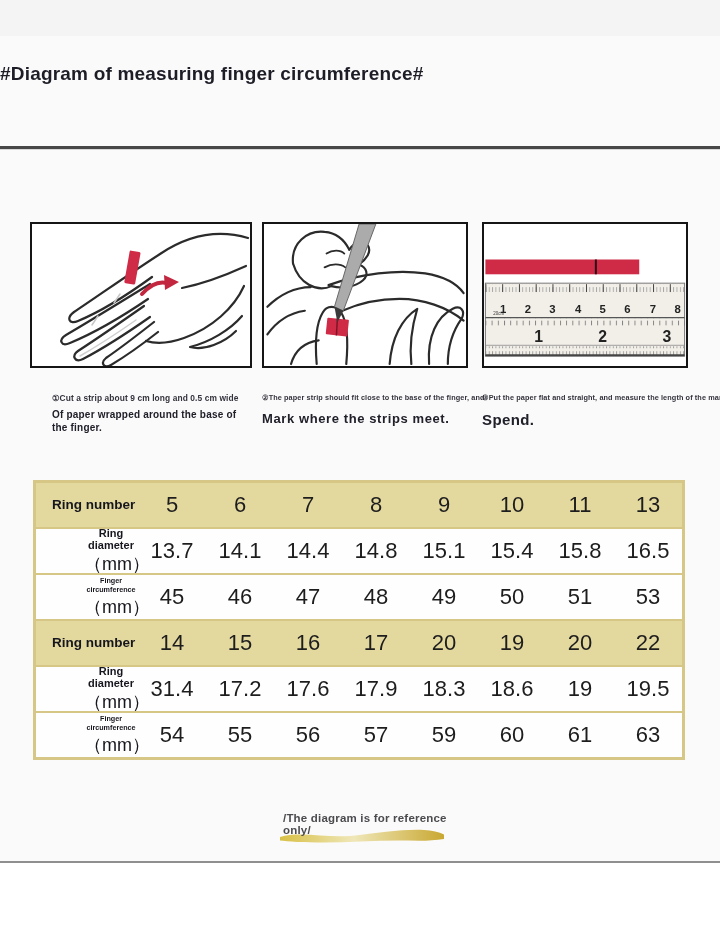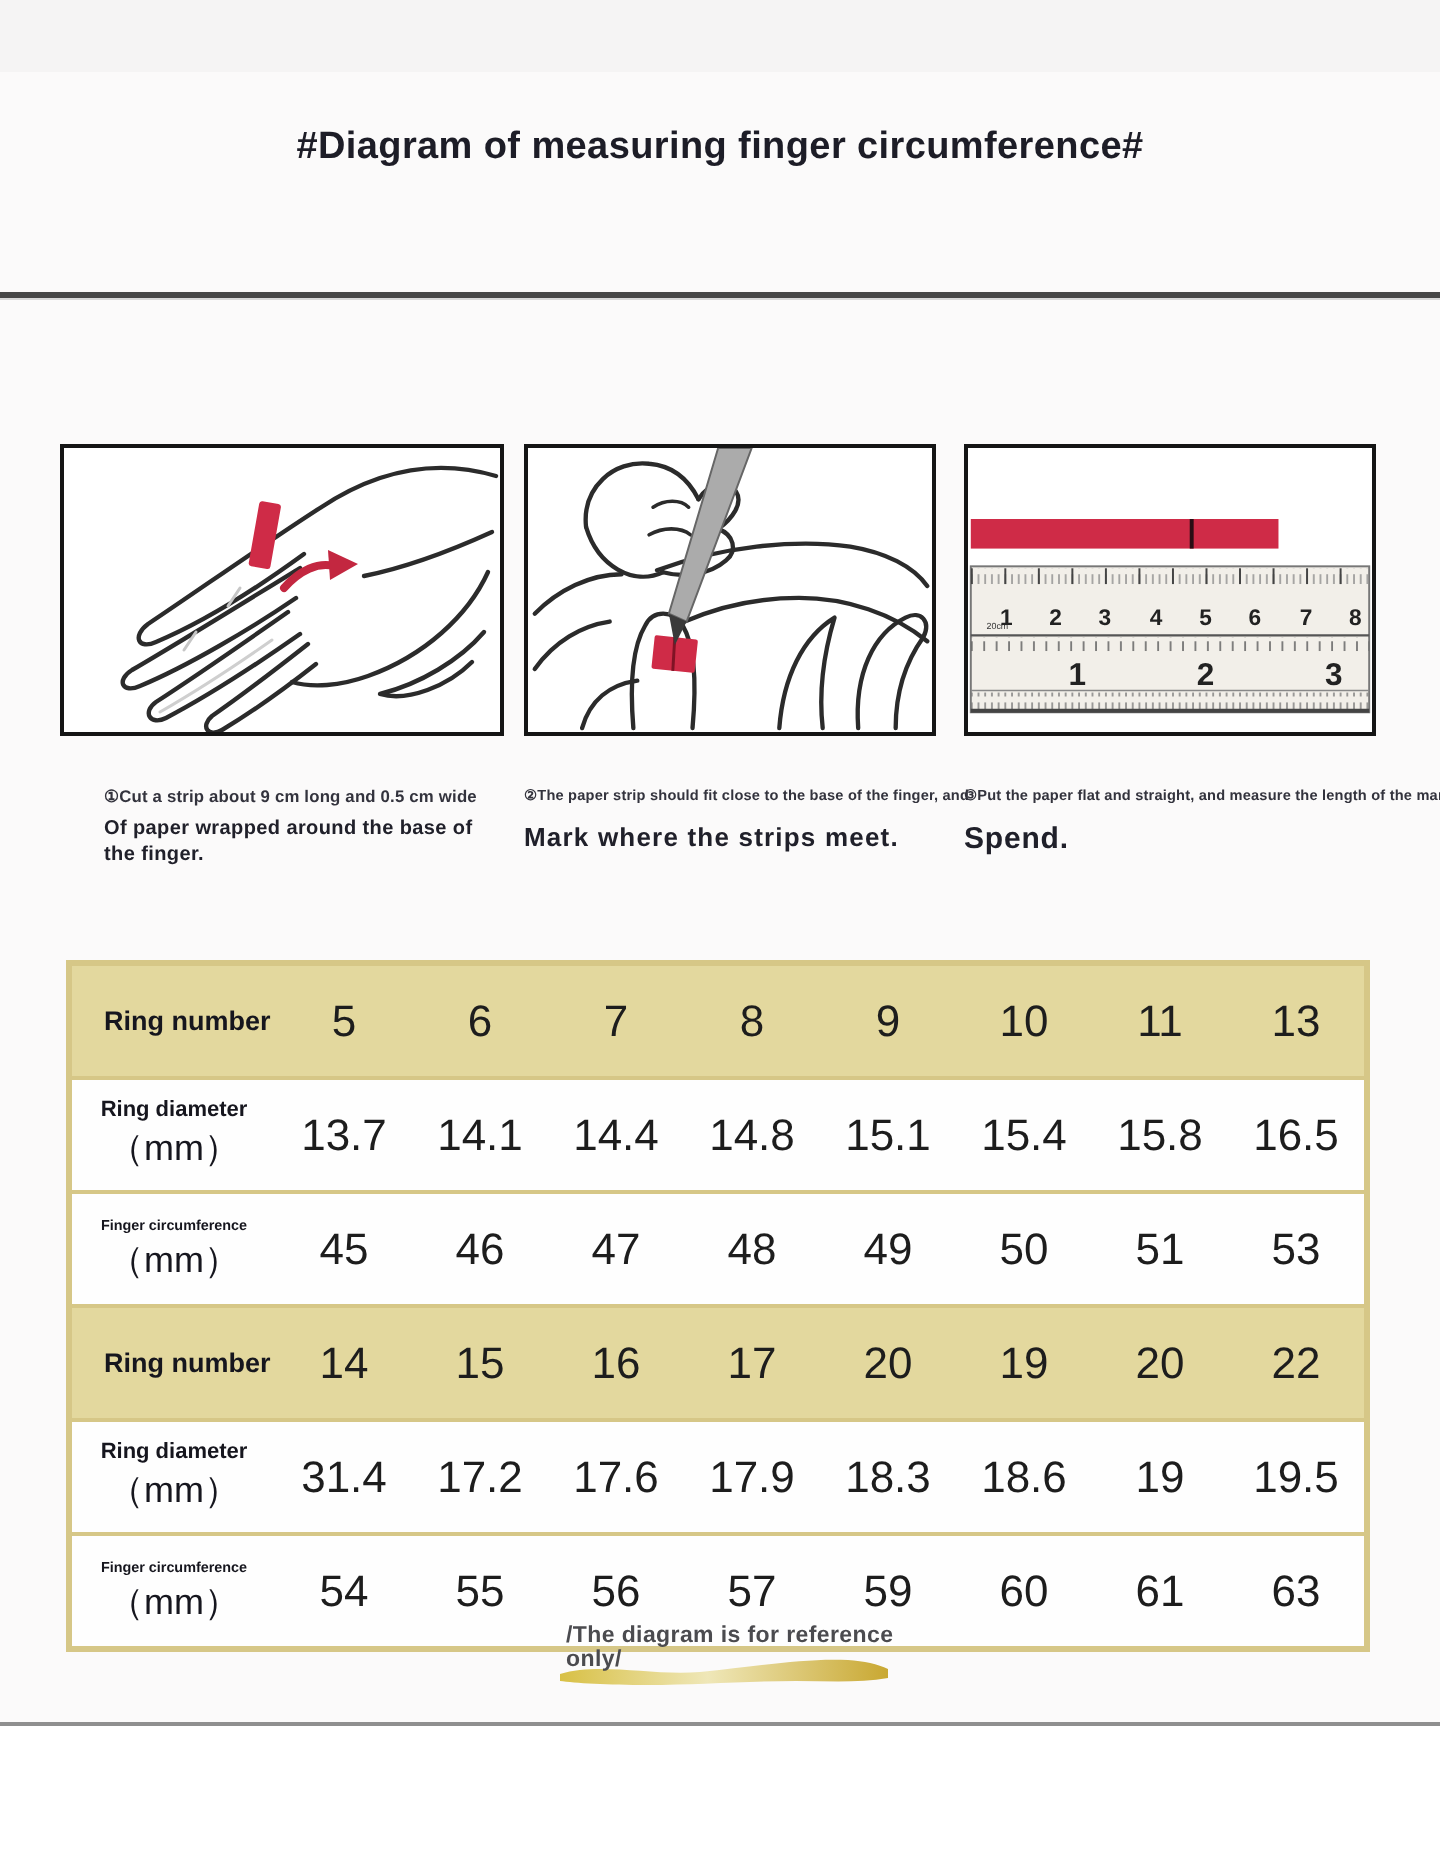--- a/index.html
+++ b/index.html
@@ -4,21 +4,21 @@
 <style>
   html,body{margin:0;padding:0;}
   body{
     width:720px;height:927px;position:relative;overflow:hidden;
     background:#fbfafa;
     font-family:"Liberation Sans",sans-serif;
     color:#1c1c24;
   }
   .top-haze{position:absolute;left:0;top:0;width:720px;height:36px;background:#f5f4f4;}
   .page-title{
-    position:absolute;left:0;top:63px;width:720px;text-align:center;
+    position:absolute;left:0;top:63px;width:720px;text-align:left;
     font-size:19px;font-weight:700;color:#1d1d27;letter-spacing:.2px;
   }
   .rule-dark{position:absolute;left:0;top:146px;width:720px;height:3px;background:#474747;border-bottom:1px solid #d8d8d8;}
   .rule-gray{position:absolute;left:0;top:861px;width:720px;height:2px;background:#8f8f8f;}
   .bottom-white{position:absolute;left:0;top:863px;width:720px;height:64px;background:#ffffff;}
 
   .panel{position:absolute;top:222px;height:146px;background:#fff;border:2px solid #151515;box-sizing:border-box;}
   .panel svg{display:block;width:100%;height:100%;}
   #panel-1{left:30px;width:222px;}
   #panel-2{left:262px;width:206px;}
@@ -33,25 +33,25 @@
   .detail{margin-top:6px;font-weight:700;color:#20202a;}
   #caption-1 .detail{font-size:10px;width:195px;line-height:1.25;letter-spacing:.2px;}
   #caption-2 .detail{font-size:13px;white-space:nowrap;letter-spacing:.6px;margin-top:9px;}
   #caption-3 .detail{font-size:15px;letter-spacing:.4px;margin-top:9px;}
 
   .size-table{
     position:absolute;left:33px;top:480px;width:652px;box-sizing:border-box;
     background:#d6c787;border:3px solid #d6c787;
     display:flex;flex-direction:column;gap:2px;
   }
-  .trow{display:flex;height:55px;background:#fefefe;align-items:center;}
+  .trow{display:flex;height:44px;background:#fefefe;align-items:center;}
   .trow.tan{background:#e3d89e;}
   .tlabel{width:102px;flex:none;box-sizing:border-box;}
   .lbl-ring{padding-left:16px;font-size:13.5px;font-weight:700;line-height:1.15;color:#16161e;width:90px;}
-  .lbl-stack{text-align:center;color:#16161e;}
+  .lbl-stack{text-align:center;color:#16161e;padding-left:48px;}
   .lbl-main{font-size:11px;font-weight:700;}
   .lbl-main.tiny{font-size:7.2px;}
   .lbl-unit{font-size:18px;margin-top:1px;}
   .tcell{flex:1;text-align:center;font-size:22px;color:#1d1d1d;}
 
   .footer{position:absolute;left:283px;top:812px;}
   .footer-line{font-size:11.5px;font-weight:700;color:#4b4b4f;letter-spacing:.2px;position:relative;z-index:2;}
   .gold-swoosh{position:absolute;left:-5px;top:14px;width:168px;height:17px;z-index:1;}
 </style>
 </head>

